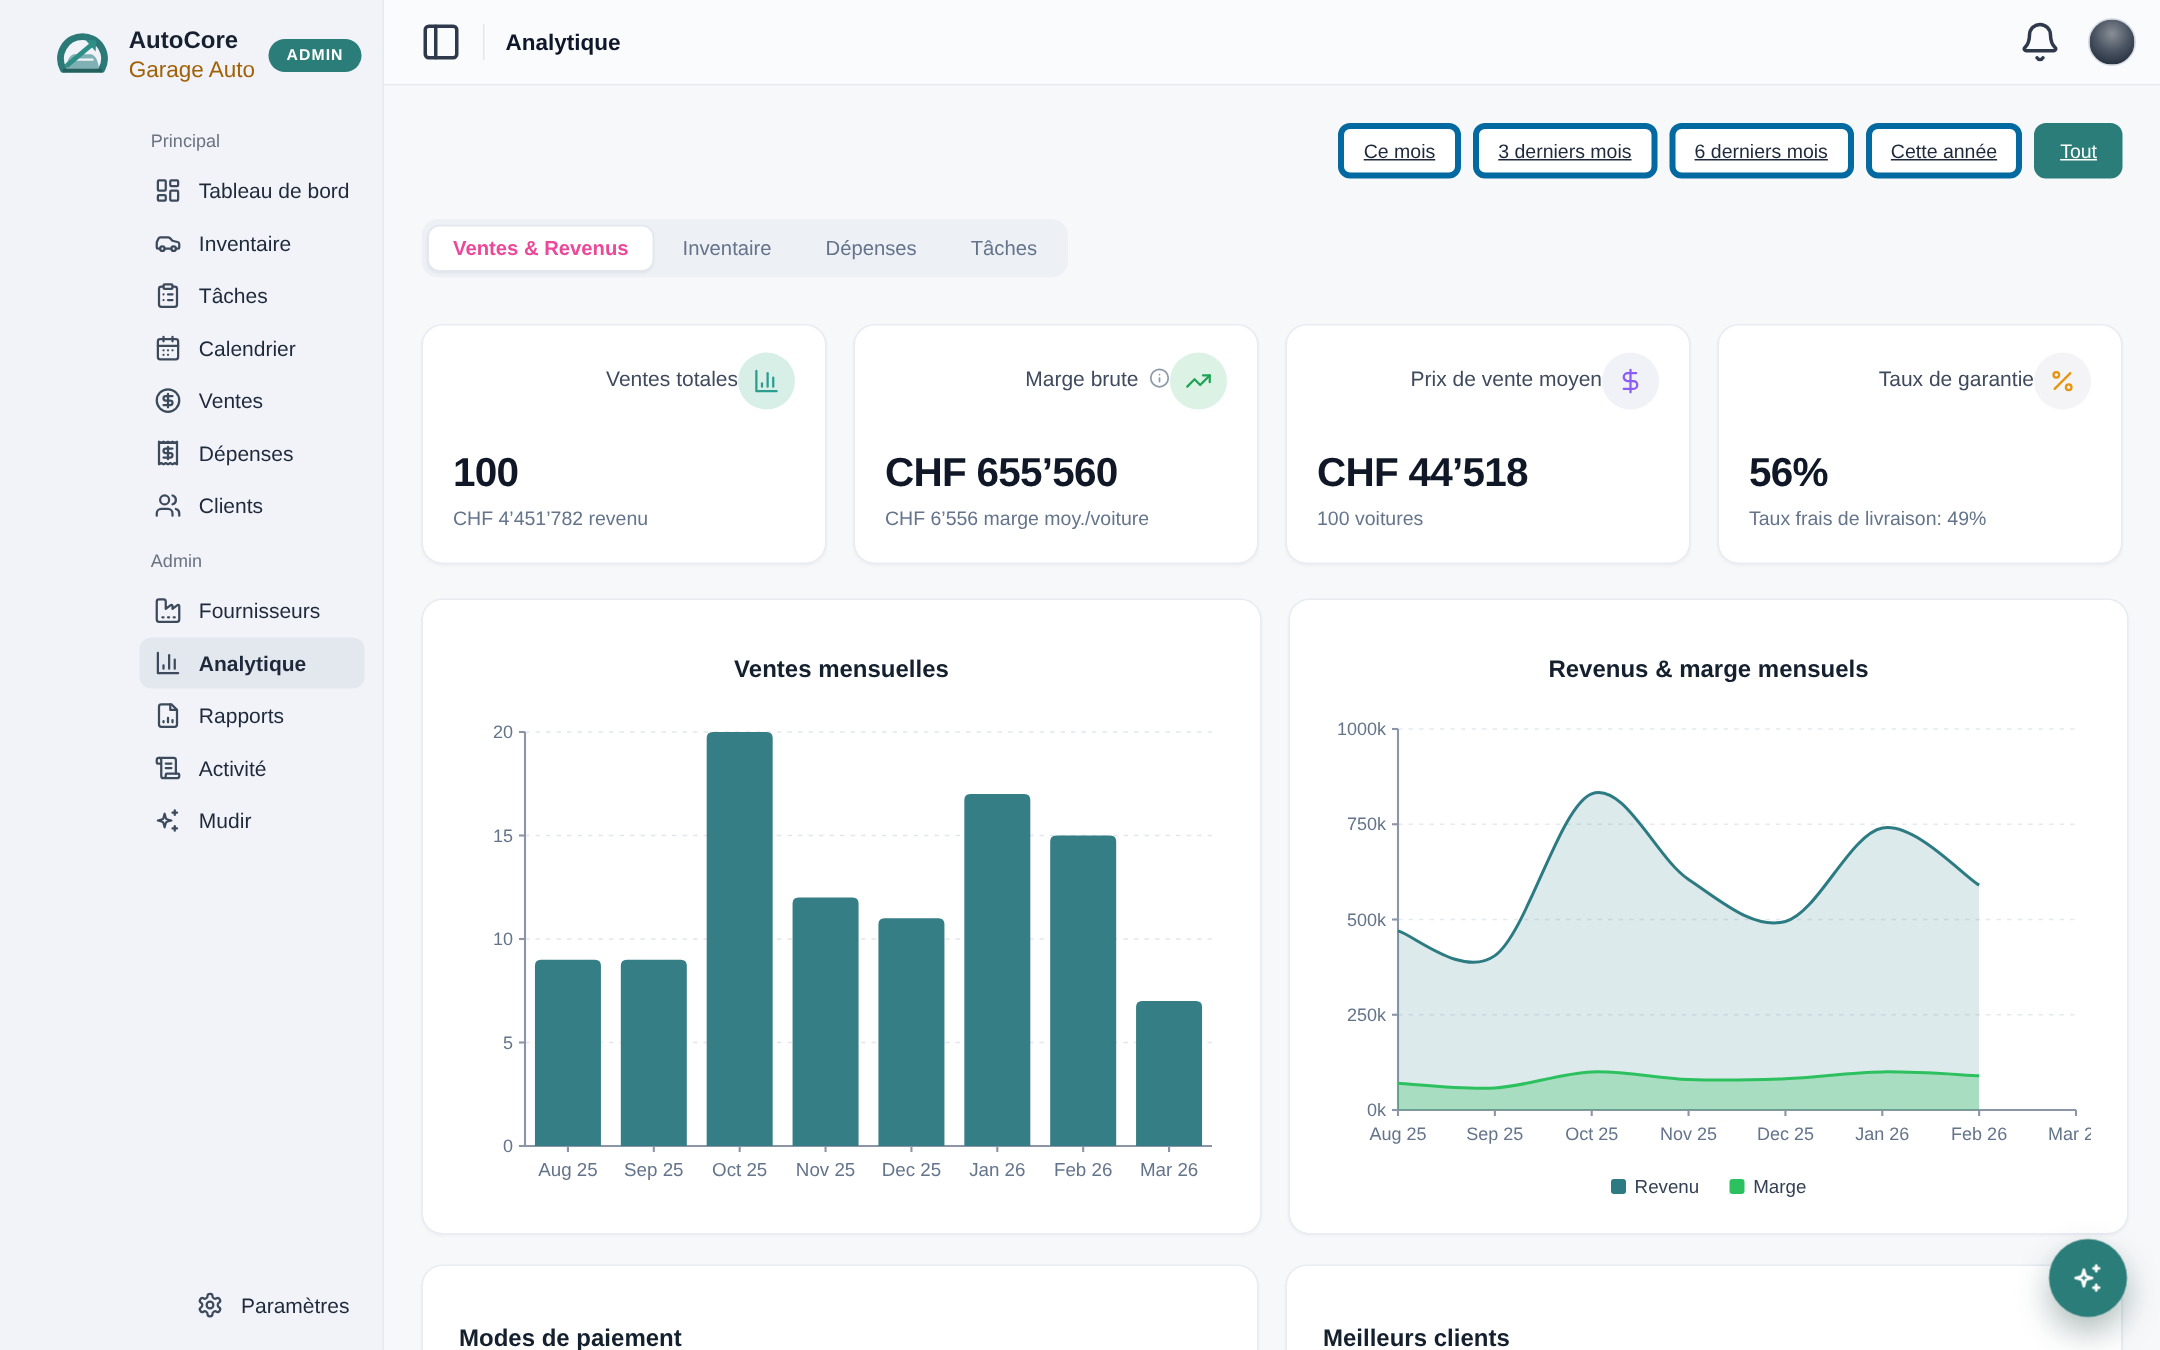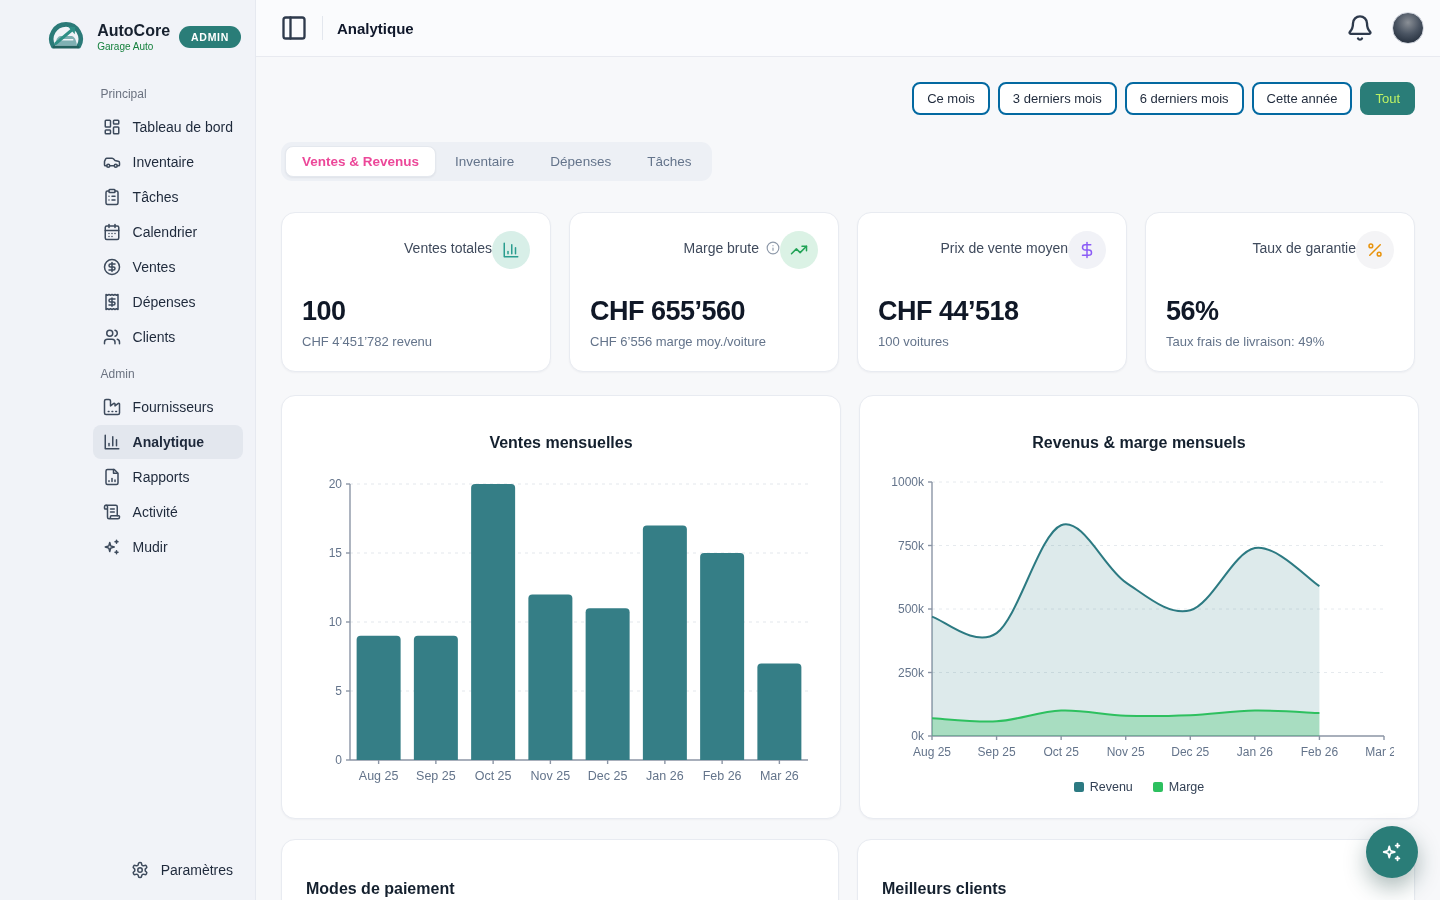--- a/index.html
+++ b/index.html
@@ -13,21 +13,21 @@
   svg text { font-family:"Liberation Sans","DejaVu Sans",sans-serif; }
 
   
   .sidebar {
     width:256px; flex:0 0 256px; background:#f1f3f8; border-right:1px solid #e6e9f0;
     display:flex; flex-direction:column; padding:13px 12px 10px;align-items:flex-end;
   }
   .brand { display:flex; align-items:center; gap:9px; padding:2px 2px 16px 2px; }
   .brand-text { line-height:1.25; }
   .brand-name { font-weight:bold; font-size:16px; color:#16202e; }
-  .brand-sub { font-size:10px; color:#15803d; }
+  .brand-sub { font-size:15px; color:#a16207; }
   .badge {
     margin-left:auto; background:#2a7d78; color:#fff; font-size:10.5px; font-weight:bold;
     letter-spacing:.7px; padding:5px 12px; border-radius:999px;
   }
   .section-label { font-size:12px; color:#6b7280; padding:12px 8px 8px; }
   .nav-item {
     display:flex; align-items:center; gap:12px; padding:8px 10px; border-radius:8px;
     font-size:14px; color:#1e293b; cursor:pointer; margin:1px 0;
   }
   .nav-item.active { background:#e3e7ee; font-weight:bold; }
@@ -47,24 +47,24 @@
   .topbar-right { margin-left:auto; display:flex; align-items:center; gap:18px; }
   .avatar {
     width:32px; height:32px; border-radius:50%;
     background:radial-gradient(circle at 50% 32%, #8a8f96 0%, #4b5563 45%, #1f2937 90%);
     border:1px solid #d6dae2;
   }
 
   .content { flex:1; padding:25px 25px 0 25px; overflow:hidden; }
   .filters { display:flex; justify-content:flex-end; gap:8px; }
   .filter-btn {
-    background:#fff; border:2px solid #0369a1; border-radius:8px; padding:7px 13px;
-    font-size:13px; color:#1e293b; cursor:pointer; font-family:inherit;
-  }
-  .filter-btn.active { background:#2a7d78; border-color:#2a7d78; color:#bef264; }
+    background:#fff; border:4px solid #0369a1; border-radius:8px; padding:7px 13px;
+    font-size:13px; color:#1e293b; cursor:pointer; font-family:inherit;text-decoration:underline;
+  }
+  .filter-btn.active { background:#2a7d78; border-color:#2a7d78; color:#ffffff; }
 
   .tabs { display:inline-flex; background:#edf0f5; border-radius:11px; padding:4px; margin-top:27px; gap:2px; }
   .tab {
     padding:7px 16px; font-size:13.5px; color:#64748b; border-radius:8px;
     border:1px solid transparent; cursor:pointer; background:none; font-family:inherit;
   }
   .tab.active { background:#fff; color:#ec4899; font-weight:bold; border-color:#e4e8ee; box-shadow:0 1px 2px rgba(16,24,40,.06); }
 
   .stats { display:flex; gap:18px; margin-top:31px; }
   .card {

